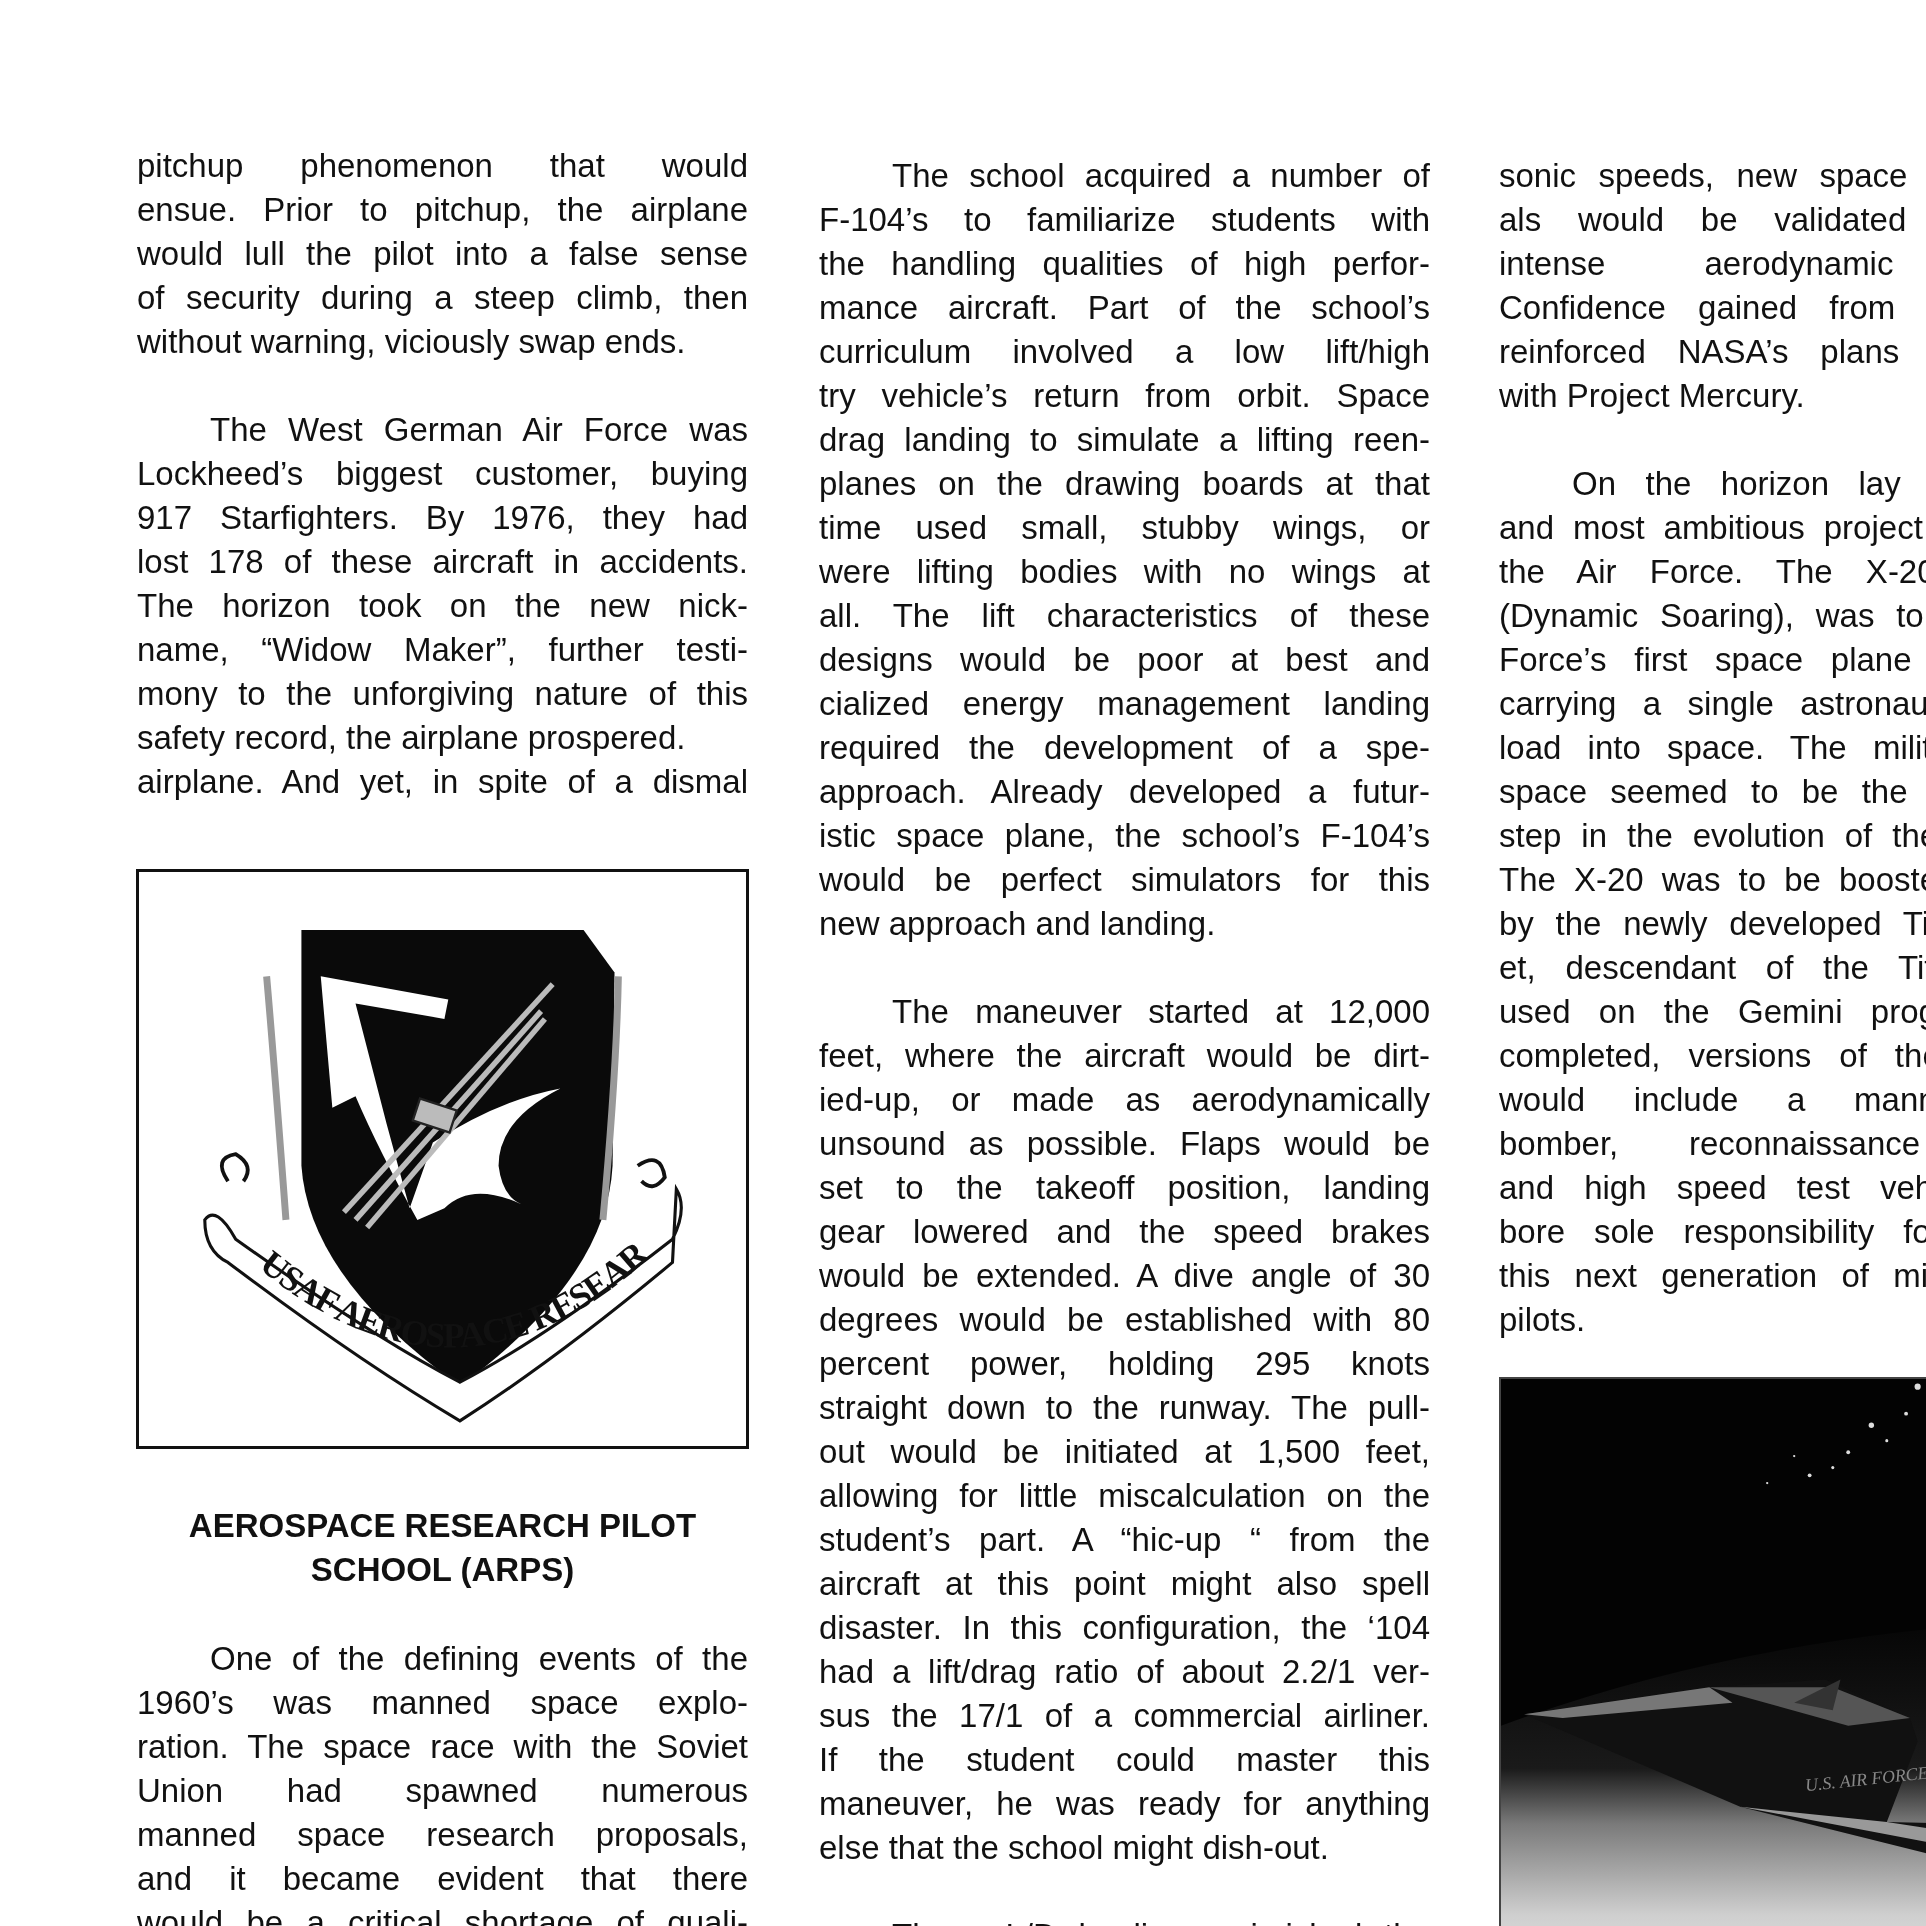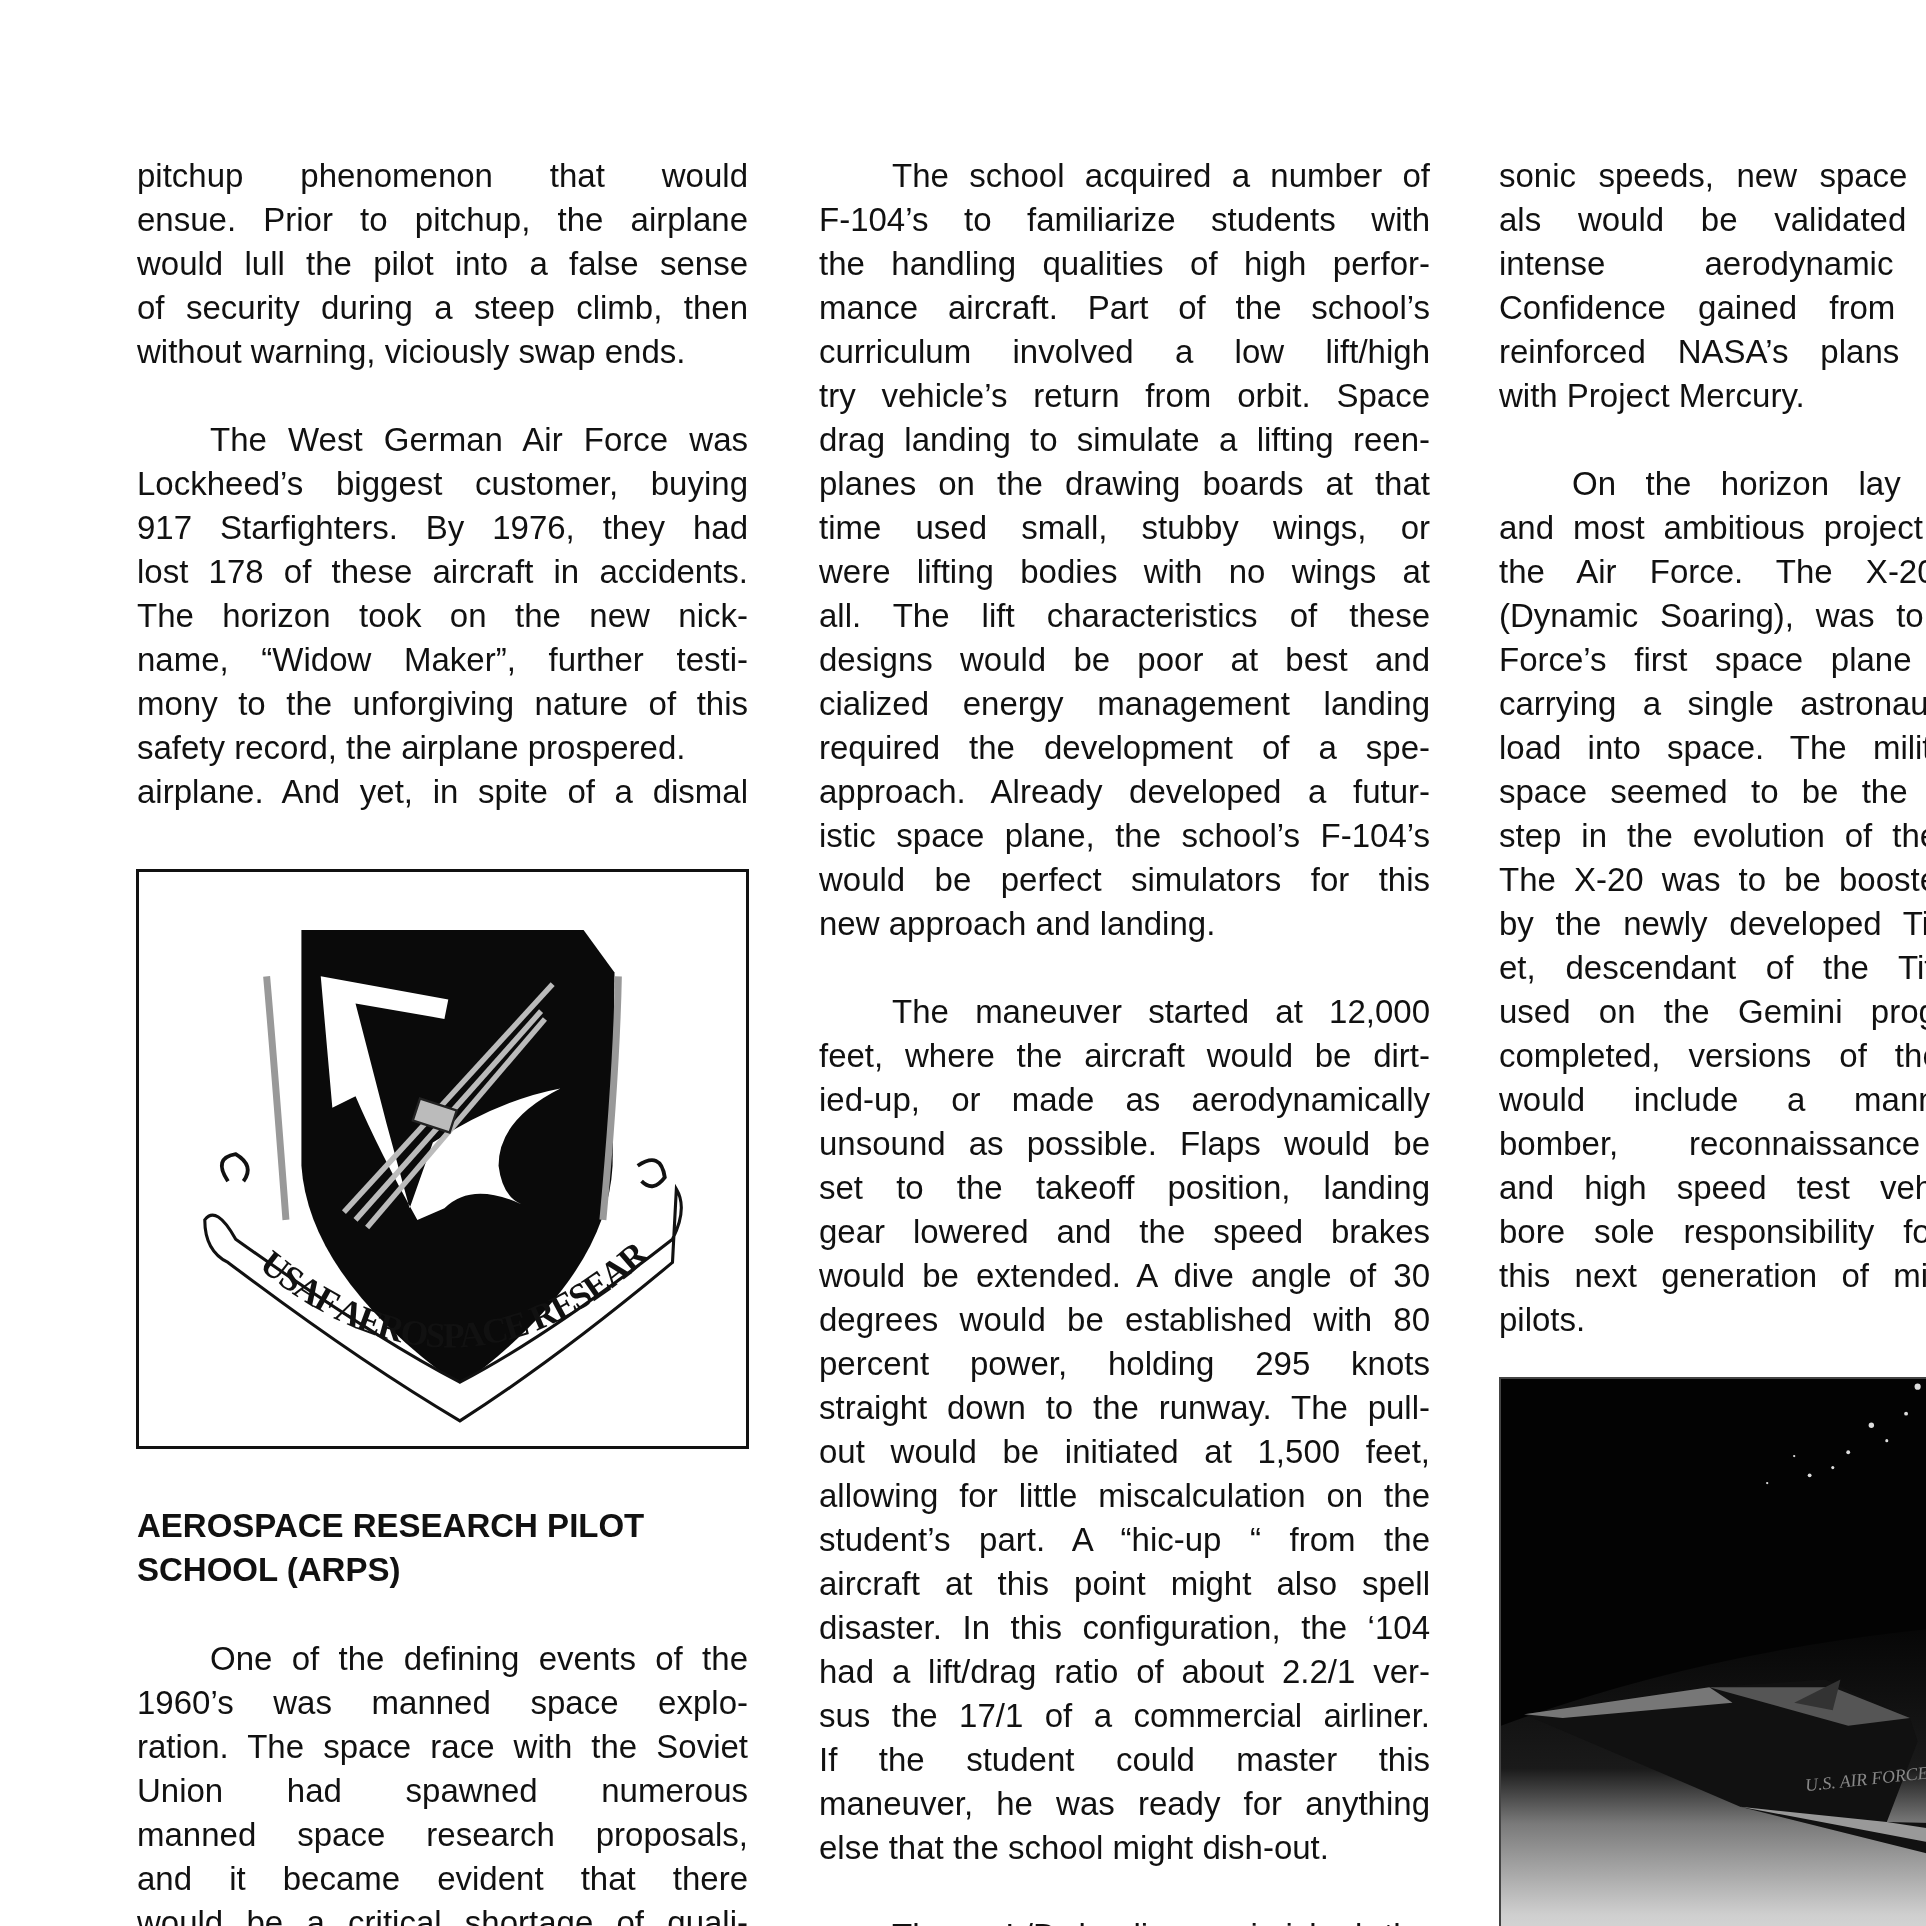--- a/index.html
+++ b/index.html
@@ -5,32 +5,32 @@
   html, body { margin:0; padding:0; background:#ffffff; }
   body { width:2234px; height:2925px; position:relative; overflow:hidden;
          font-family:"Liberation Sans", sans-serif; color:#111111; }
   .col { position:absolute; width:611px; }
   .para { margin:0; }
   .line { display:block; height:44px; line-height:44px; font-size:33px;
           text-align:justify; text-align-last:justify; white-space:nowrap; overflow:visible; }
   .line.last { text-align-last:left; }
   .line.indent { padding-left:73px; }
   .gap { height:44px; }
-  .heading { position:absolute; left:137px; width:611px; 
+  .heading { position:absolute; left:137px; width:611px; text-align:center;
              font-weight:bold; font-size:33px; line-height:44px; }
   .logo-box { position:absolute; left:136px; top:869px; width:613px; height:580px;
               border:3.5px solid #111; box-sizing:border-box; background:#fff; }
   .photo-box { position:absolute; left:1499px; top:1377px; width:612px; height:639px;
                border:2.3px solid #444; box-sizing:border-box; overflow:hidden;
                background:#000; }
 </style>
 </head>
 <body>
 
-<div class="col" style="left:137px; top:154px;">
+<div class="col" style="left:137px; top:144px;">
   <div class="para">
       <span class="line">pitchup phenomenon that would</span>
       <span class="line">ensue. Prior to pitchup, the airplane</span>
       <span class="line">would lull the pilot into a false sense</span>
       <span class="line">of security during a steep climb, then</span>
       <span class="line last">without warning, viciously swap ends.</span>
     </div>
   <div class="gap"></div>
   <div class="para">
       <span class="line indent">The West German Air Force was</span>

